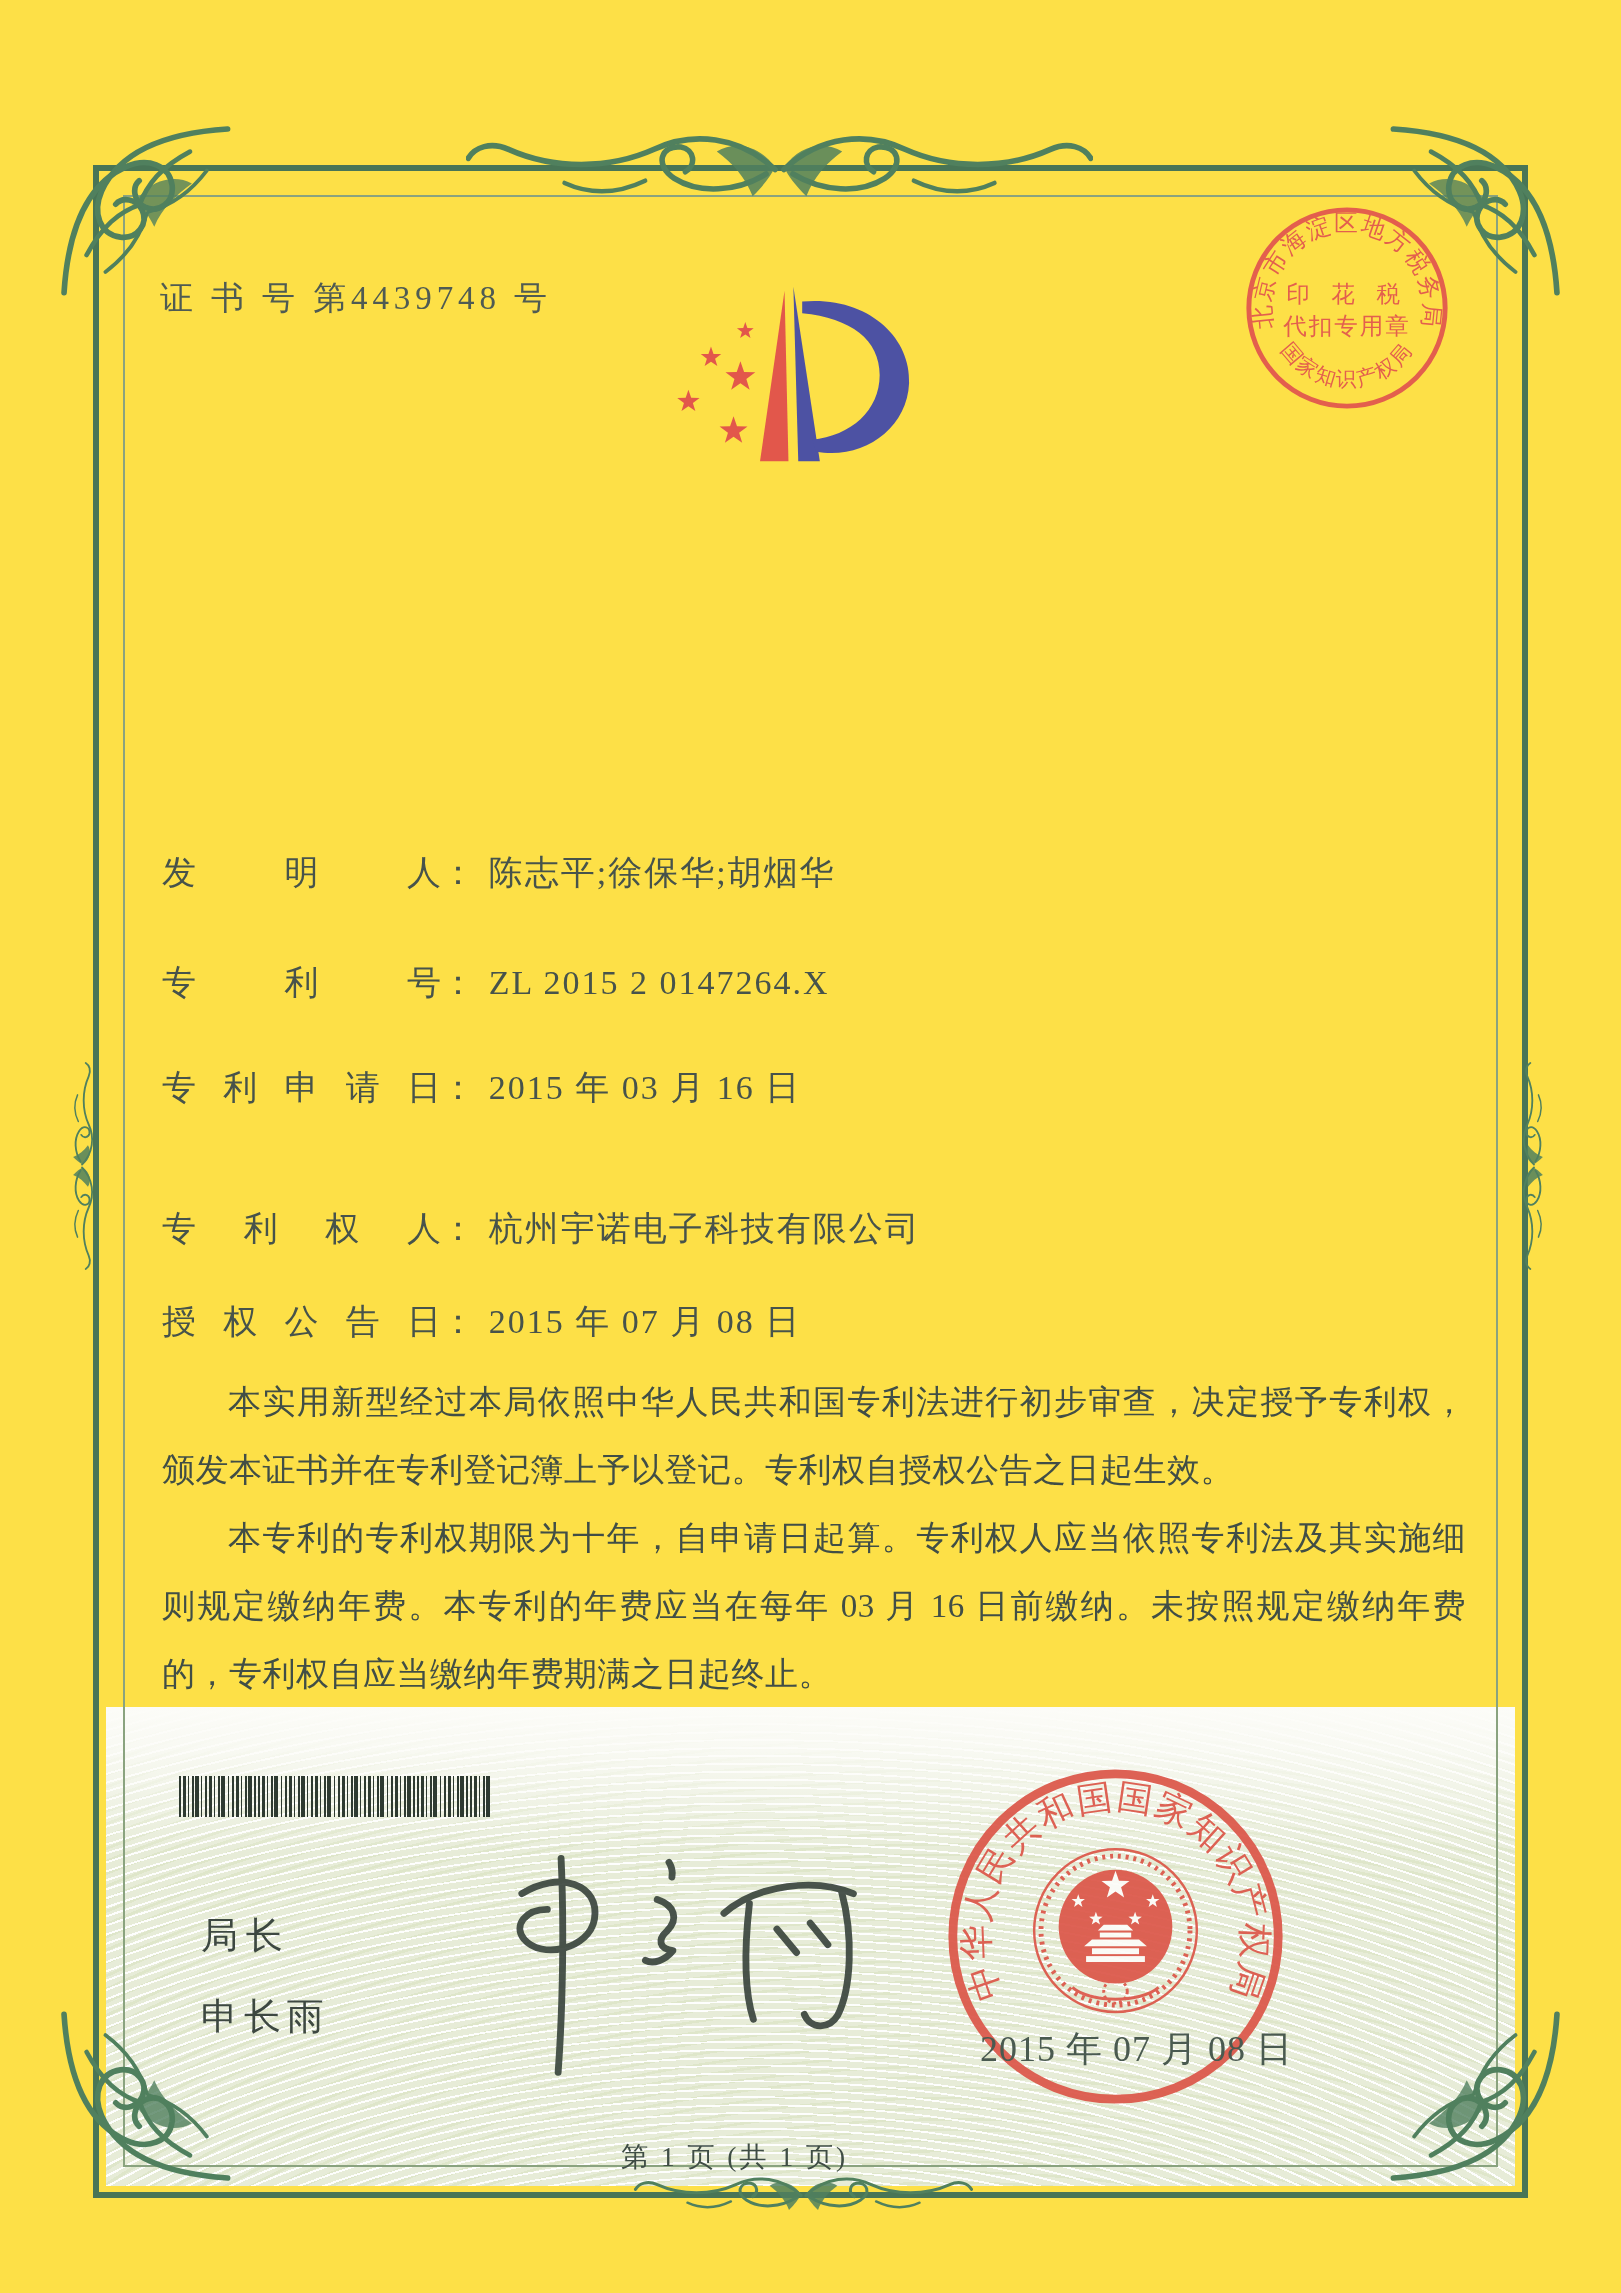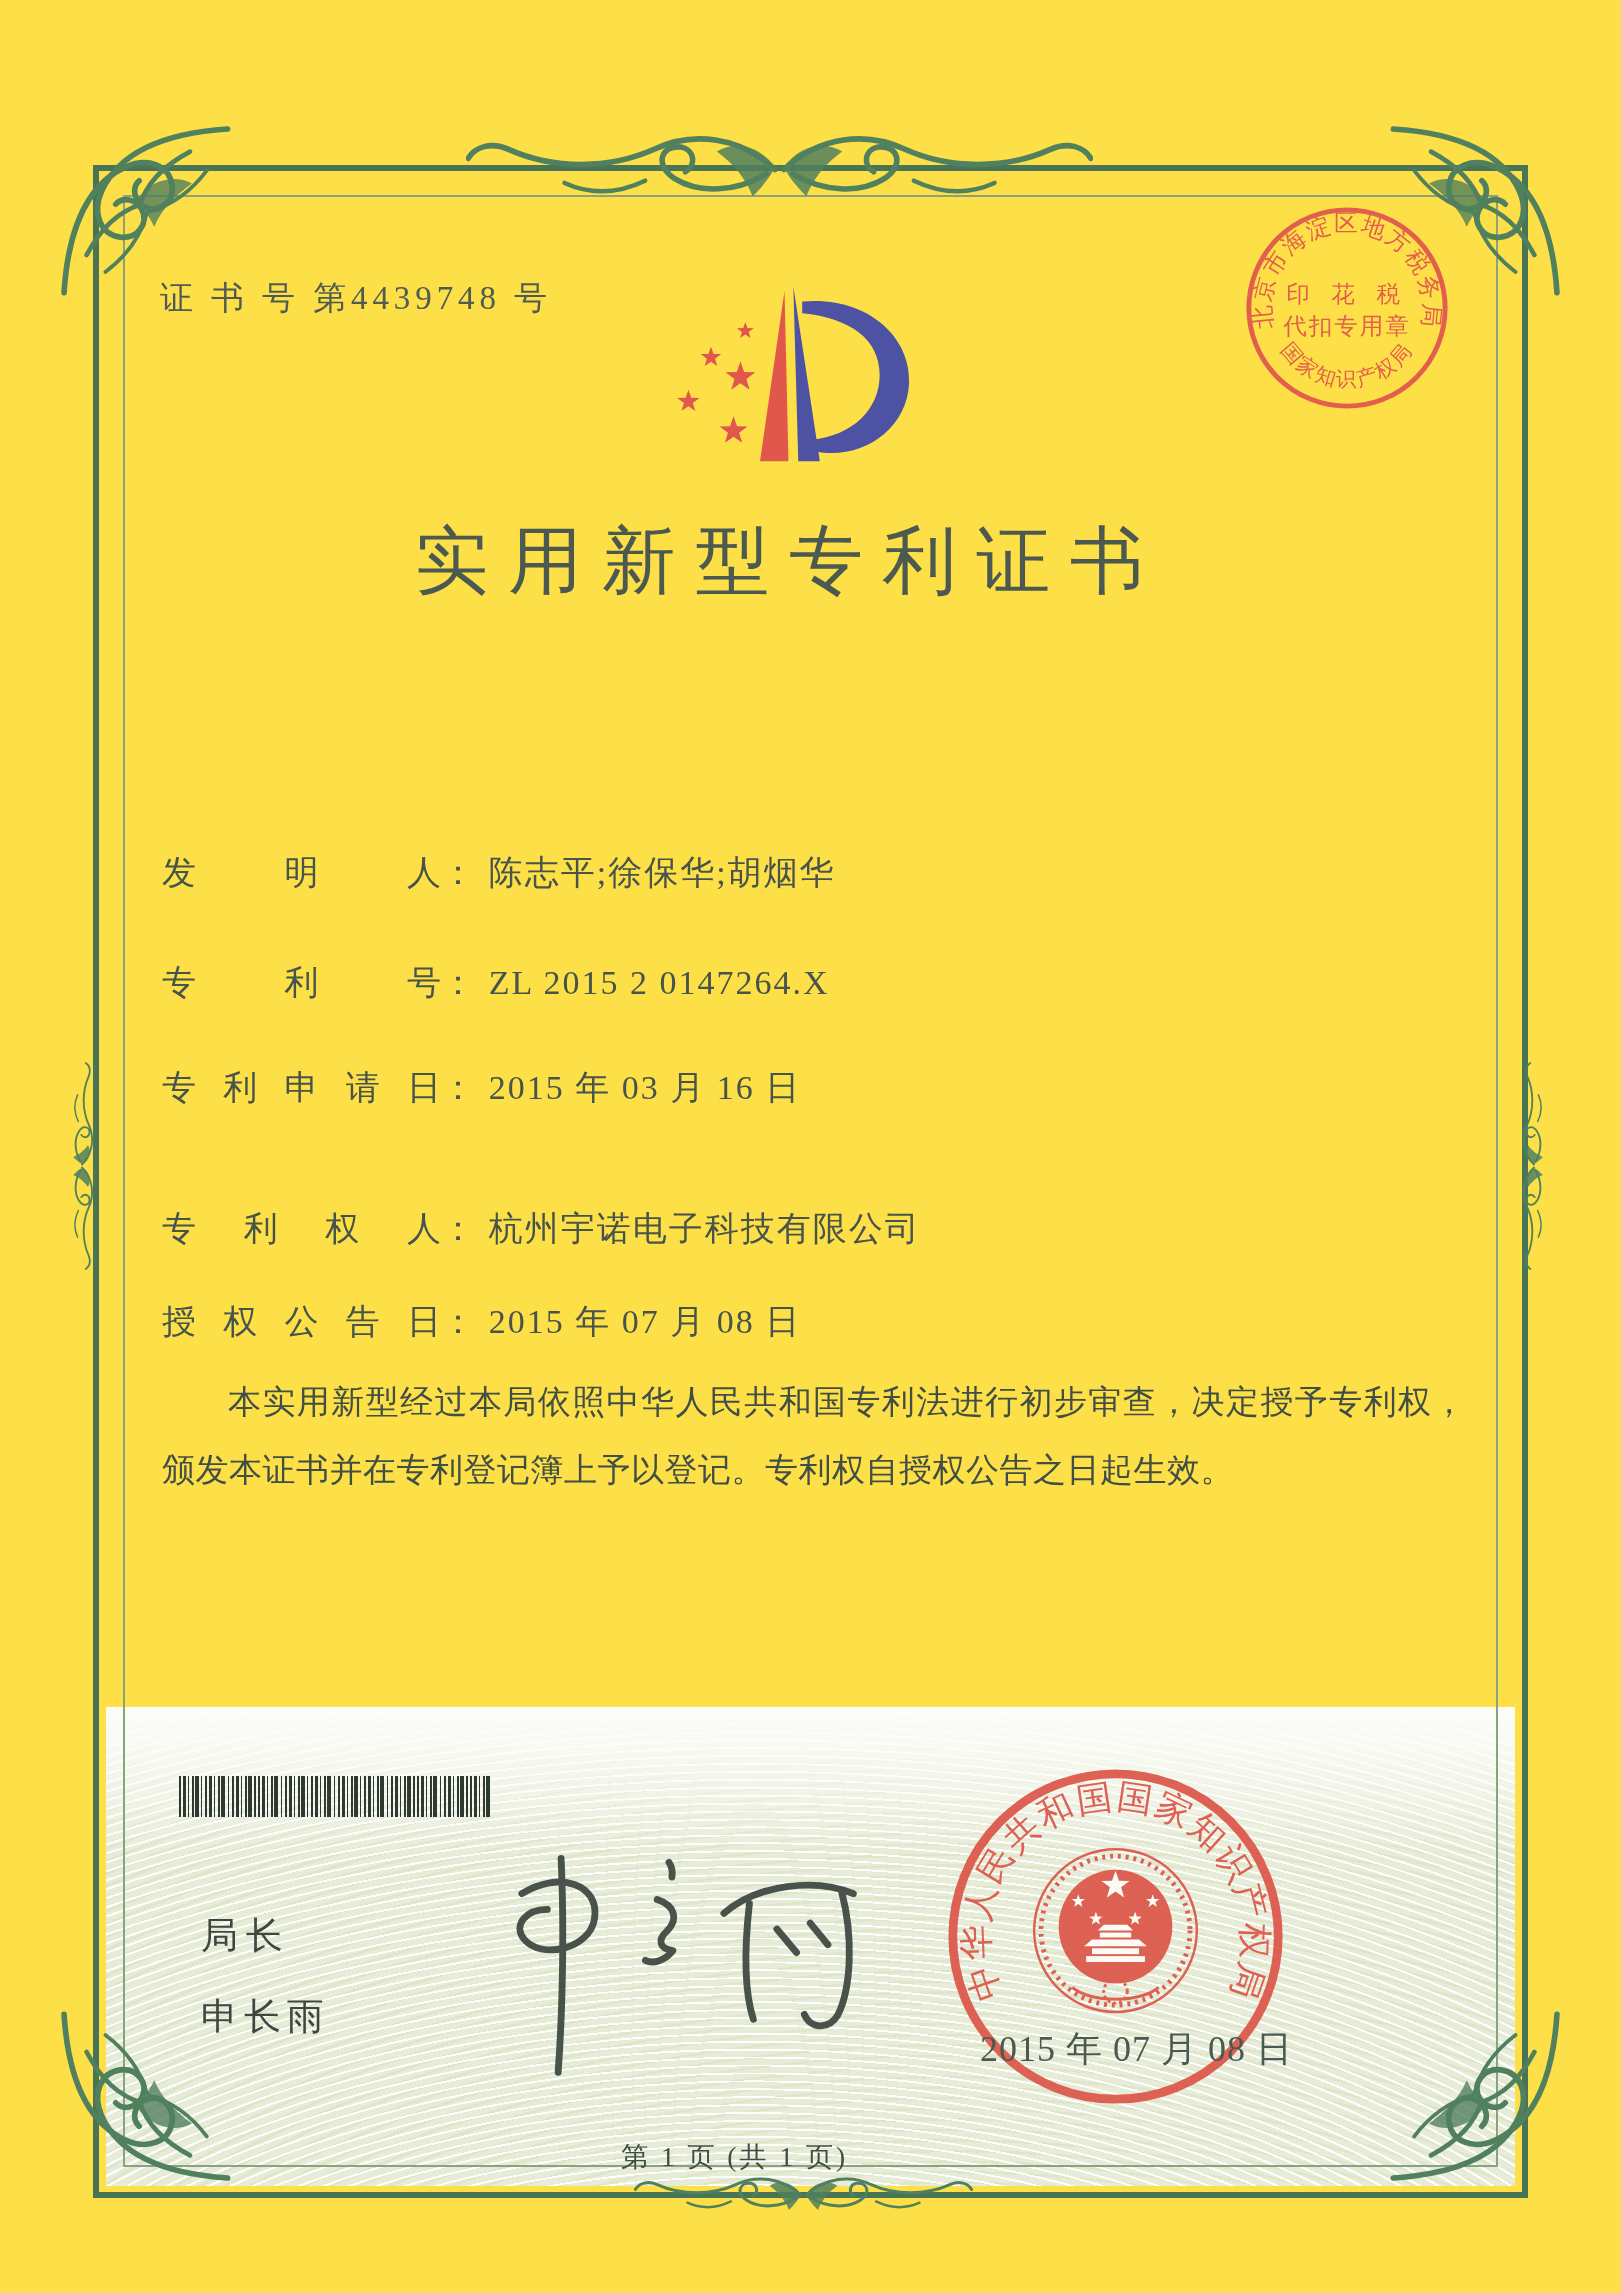--- a/index.html
+++ b/index.html
@@ -142,40 +142,40 @@
     <text font-size="24" letter-spacing="2" fill="#e2594e" font-weight="500">
       <textPath href="#taxTop" startOffset="50%" text-anchor="middle">北京市海淀区地方税务局</textPath>
     </text>
     <text x="108" y="102" font-size="24" letter-spacing="8" text-anchor="middle" fill="#e2594e" font-weight="500">印 花 税</text>
     <text x="108" y="134" font-size="24" letter-spacing="2" text-anchor="middle" fill="#e2594e" font-weight="500">代扣专用章</text>
     <text font-size="21" letter-spacing="2" fill="#e2594e" font-weight="500">
       <textPath href="#taxBot" startOffset="50%" text-anchor="middle">国家知识产权局</textPath>
     </text>
   </svg>
 
-  <div class="abs title">实用新型专利证书</div>
 
   <div class="abs frow f2">
     <span class="flabel">发明人</span><span class="fcolon">：</span><span class="fvalue">陈志平;徐保华;胡烟华</span>
   </div>
   <div class="abs frow f3">
     <span class="flabel">专利号</span><span class="fcolon">：</span><span class="fvalue">ZL 2015 2 0147264.X</span>
   </div>
   <div class="abs frow f4">
     <span class="flabel">专利申请日</span><span class="fcolon">：</span><span class="fvalue">2015 年 03 月 16 日</span>
   </div>
   <div class="abs frow f5">
     <span class="flabel">专利权人</span><span class="fcolon">：</span><span class="fvalue">杭州宇诺电子科技有限公司</span>
   </div>
   <div class="abs frow f6">
     <span class="flabel">授权公告日</span><span class="fcolon">：</span><span class="fvalue">2015 年 07 月 08 日</span>
   </div>
 
   <div class="abs paras">
     <p>本实用新型经过本局依照中华人民共和国专利法进行初步审查，决定授予专利权，颁发本证书并在专利登记簿上予以登记。专利权自授权公告之日起生效。</p>
+    <p>本专利的专利权期限为十年，自申请日起算。专利权人应当依照专利法及其实施细则规定缴纳年费。本专利的年费应当在每年 03 月 16 日前缴纳。未按照规定缴纳年费的，专利权自应当缴纳年费期满之日起终止。</p>
   </div>
 
   <div class="abs barcode"></div>
 
   <div class="abs sig-title">局长</div>
   <div class="abs sig-name">申长雨</div>
   <svg class="abs signature" width="461" height="265" viewBox="0 0 470 270">
     <g stroke="#3b463e" stroke-width="7" fill="none" stroke-linecap="round" stroke-linejoin="round" opacity=".92">
       <path d="M152,36 C155,100 154,185 149,254"></path>
       <path d="M112,72 C150,48 192,62 186,98 C181,128 132,140 114,118 C103,104 116,88 138,88"></path>

